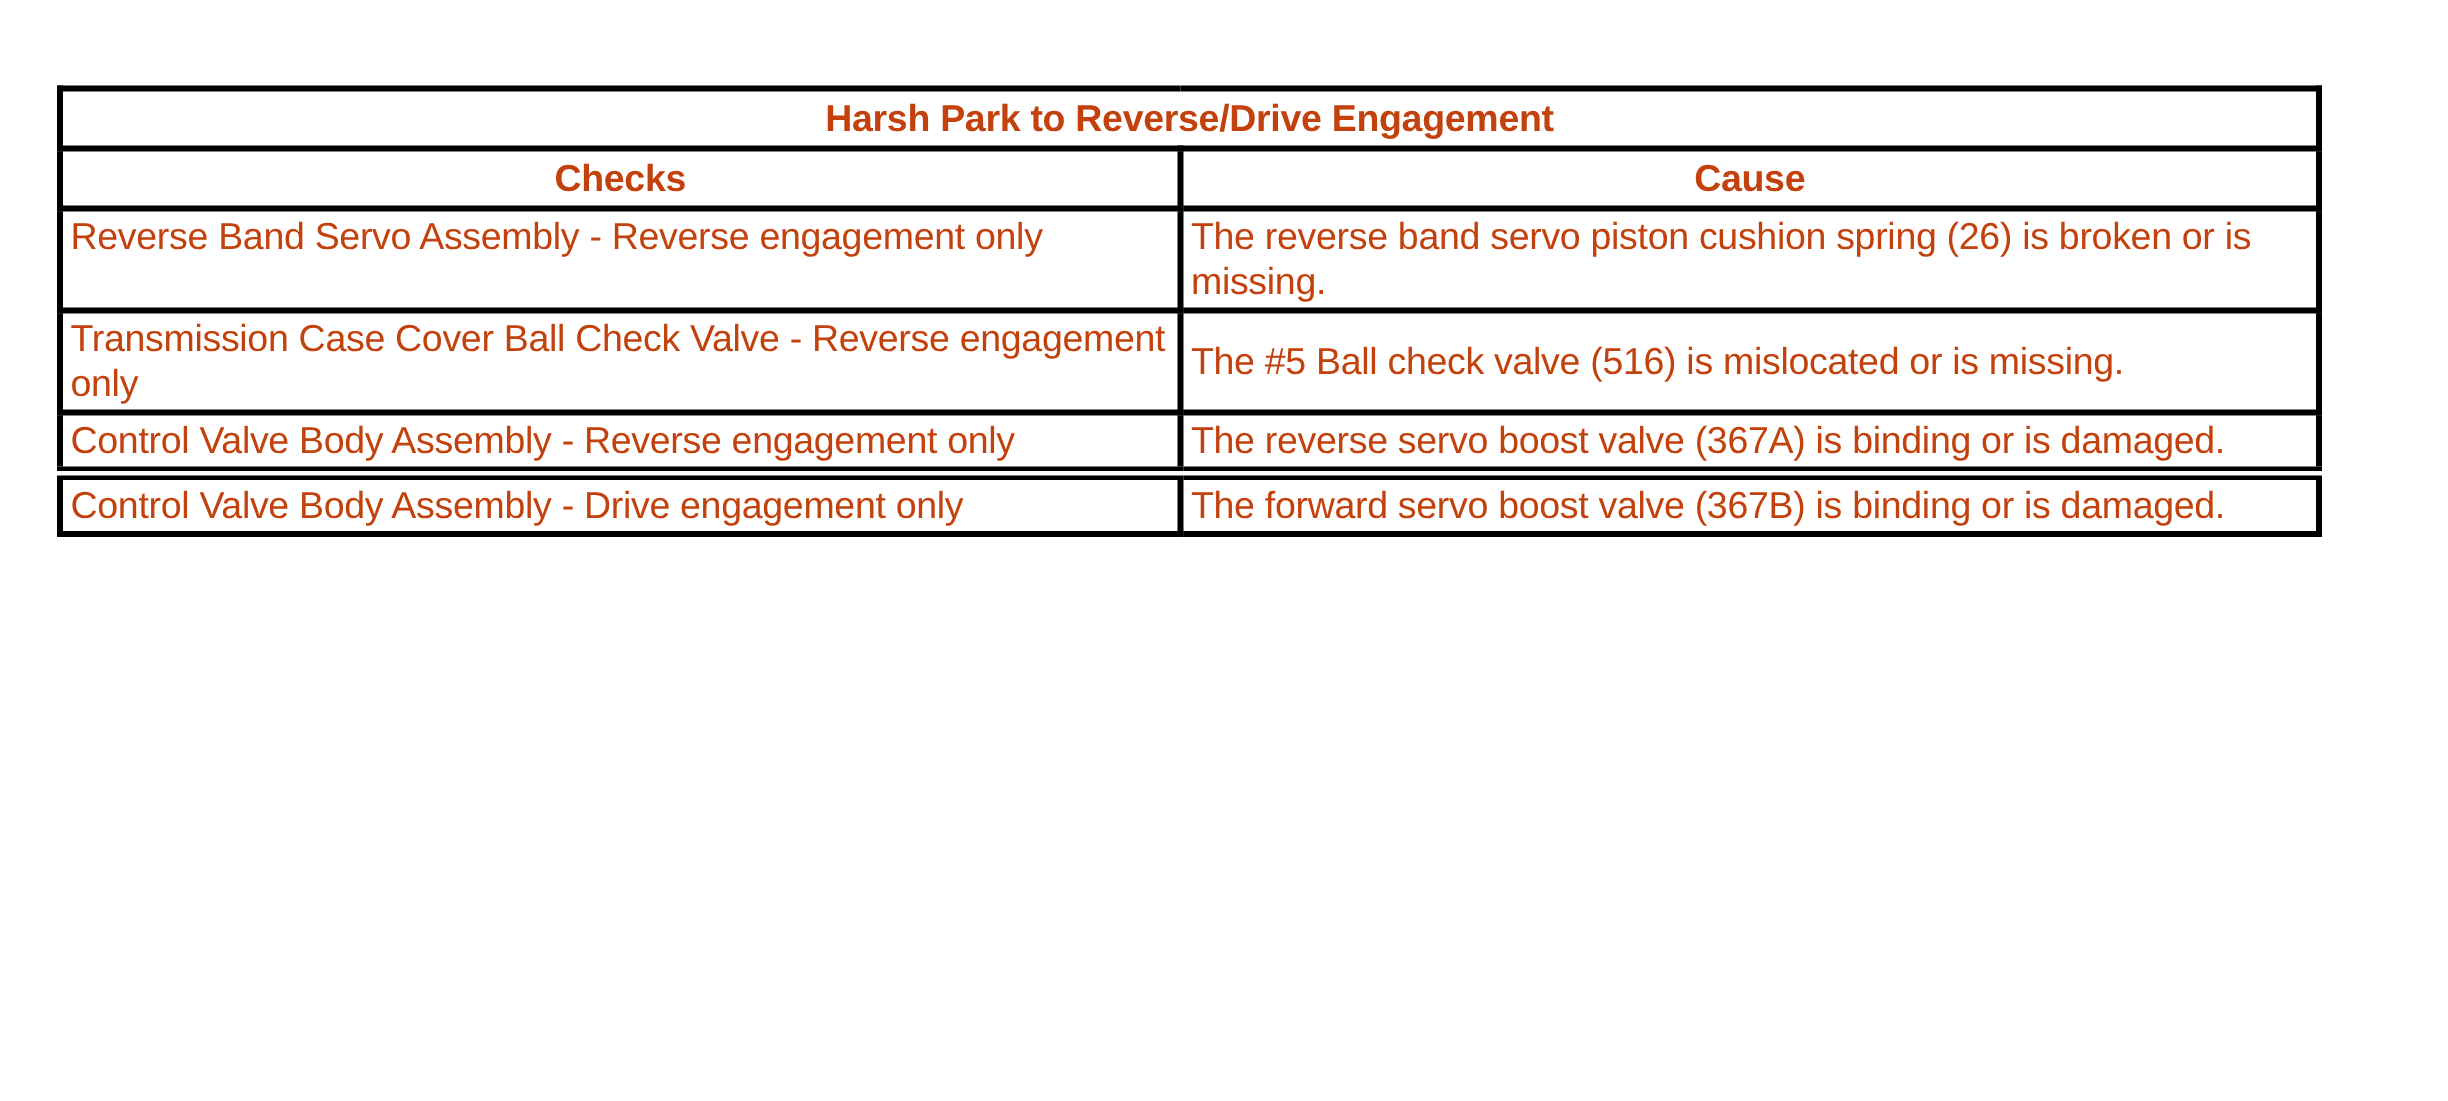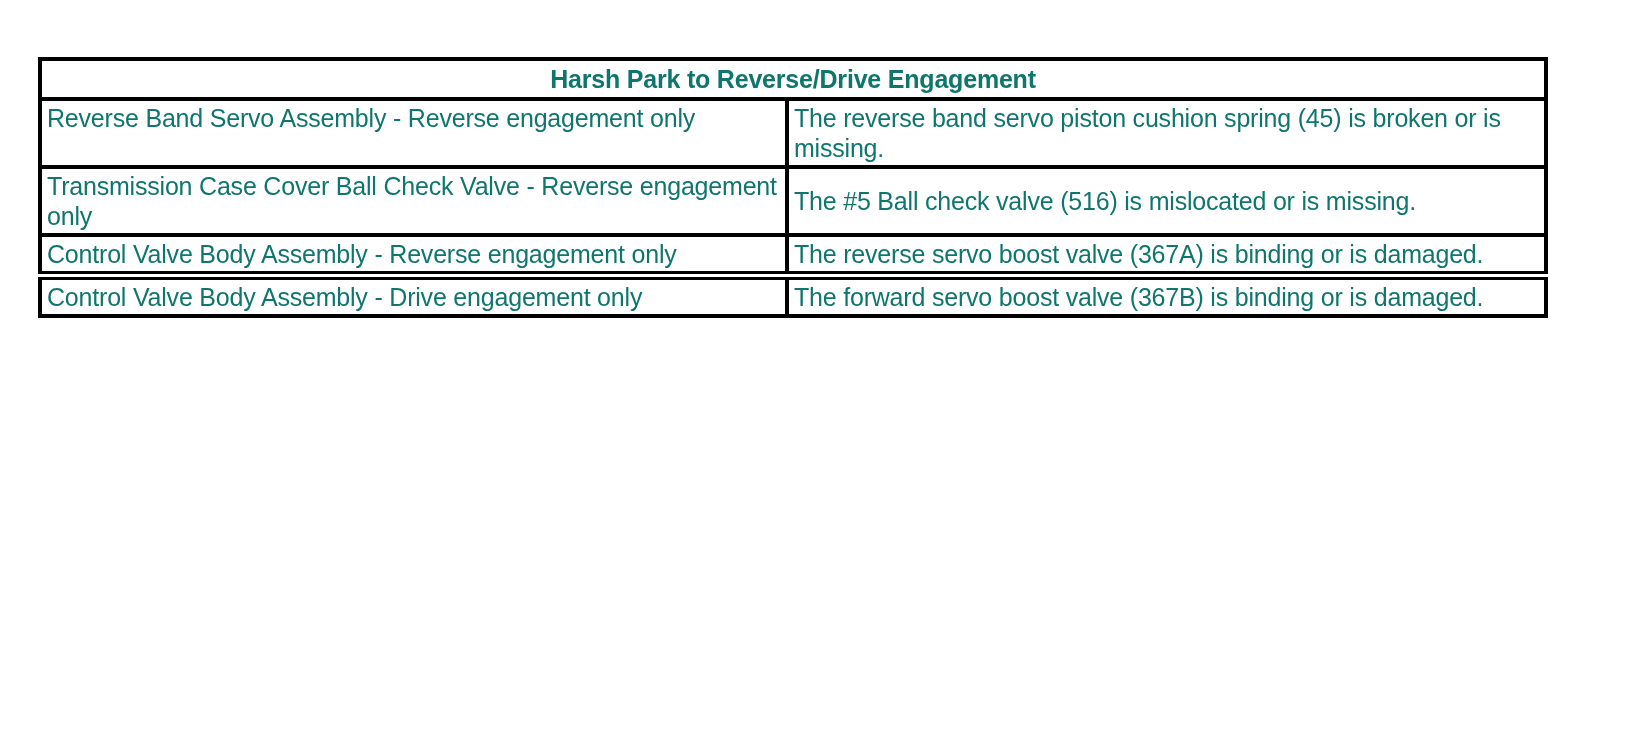--- a/index.html
+++ b/index.html
@@ -6,21 +6,21 @@
     margin: 0;
     padding: 0;
     background: #ffffff;
   }
   .page {
     position: relative;
     width: 1632px;
     height: 734px;
     background: #ffffff;
     font-family: "Liberation Sans", sans-serif;
-    color: #0f766e;
+    color: #c2410c;
   }
   table.trouble-table {
     position: absolute;
     left: 38px;
     top: 57px;
     width: 1510px;
     border-collapse: collapse;
     table-layout: fixed;
   }
   table.trouble-table col.col-checks { width: 49.6%; }
@@ -72,24 +72,28 @@
 <div class="page">
   <table class="trouble-table">
     <colgroup>
       <col class="col-checks">
       <col class="col-cause">
     </colgroup>
     <tbody>
       <tr class="rh-title">
         <th colspan="2">Harsh Park to Reverse/Drive Engagement</th>
       </tr>
+      <tr class="rh-head">
+        <th>Checks</th>
+        <th>Cause</th>
+      </tr>
 
       <tr class="rh-m">
         <td class="check-cell">Reverse Band Servo Assembly - Reverse engagement only</td>
-        <td class="cause-cell">The reverse band servo piston cushion spring (45) is broken or is missing.</td>
+        <td class="cause-cell">The reverse band servo piston cushion spring (26) is broken or is missing.</td>
       </tr>
       <tr class="rh-m">
         <td class="check-cell">Transmission Case Cover Ball Check Valve - Reverse engagement only</td>
         <td class="cause-cell">The #5 Ball check valve (516) is mislocated or is missing.</td>
       </tr>
       <tr class="rh-s">
         <td class="check-cell">Control Valve Body Assembly - Reverse engagement only</td>
         <td class="cause-cell">The reverse servo boost valve (367A) is binding or is damaged.</td>
       </tr>
       <tr class="rh-s dbl-top">

